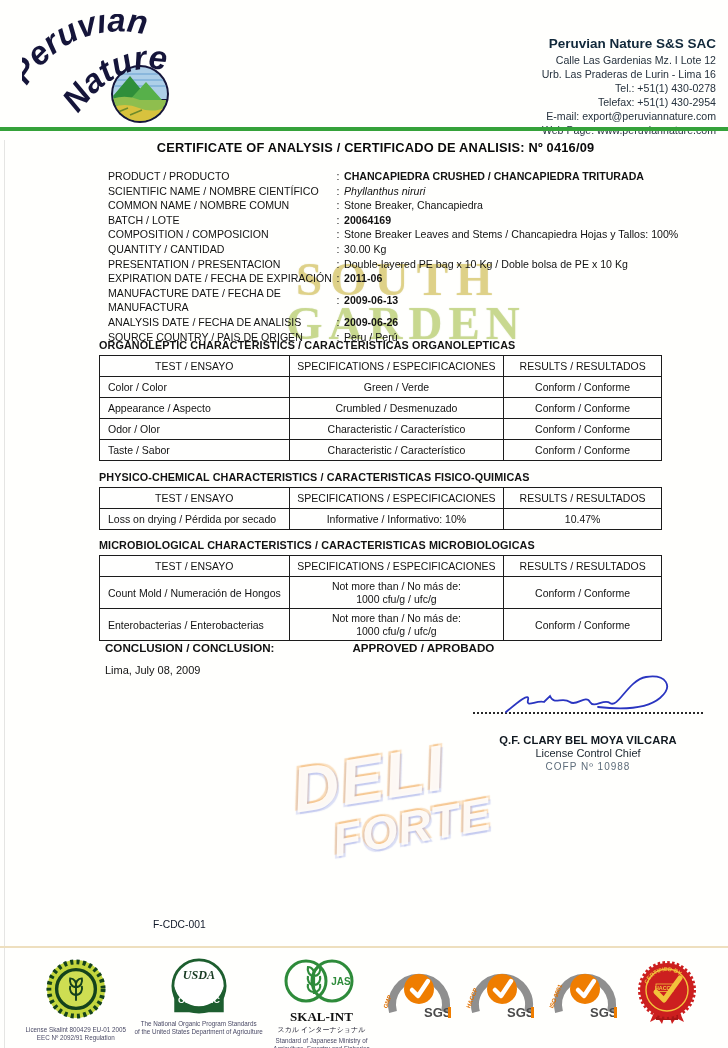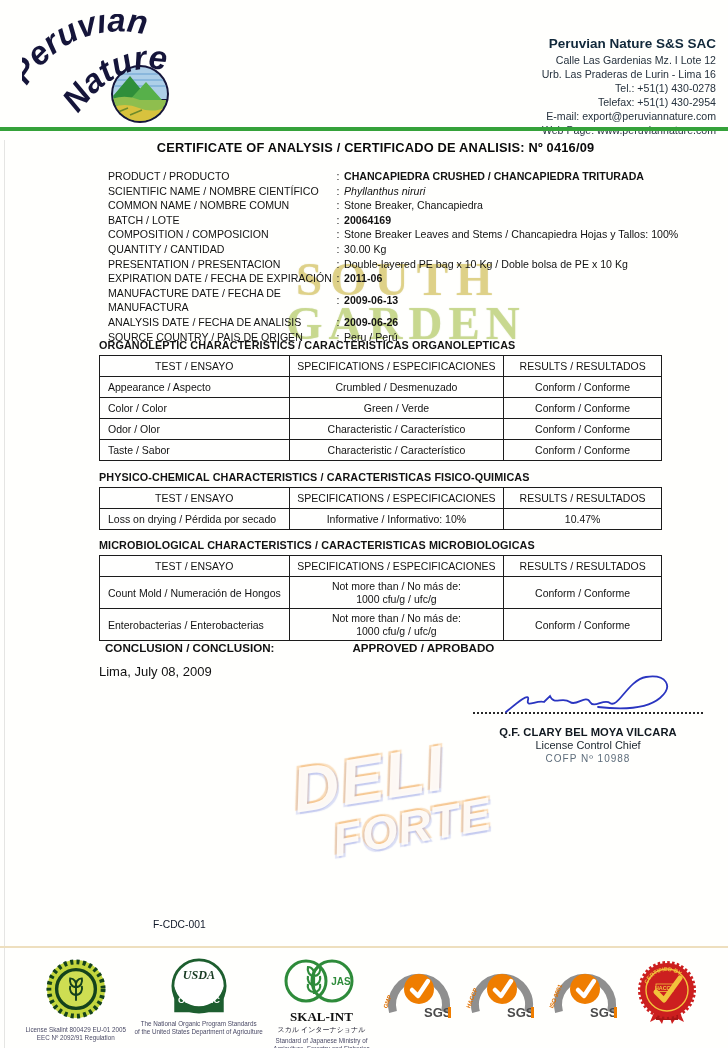--- a/index.html
+++ b/index.html
@@ -52,27 +52,27 @@
   table.coa th, table.coa td { border:1.2px solid #1c1c1c; padding:3px 6px; font-weight:normal; }
   table.coa th { text-align:center; height:21px; }
   table.coa td { height:21px; text-align:center; }
   table.coa td.c1 { text-align:left; padding-left:8px; }
   td.prewrap { white-space:pre-line; line-height:12.5px; }
   col.w1 { width:190px; } col.w2 { width:215px; } col.w3 { width:158px; }
 
   
   .conclusion { position:absolute; left:105px; top:641px; display:flex; font-size:11.6px; font-weight:bold; }
   .conclusion .c-val { margin-left:78px; }
-  .date-line { position:absolute; left:99px; top:664px; font-size:13px;text-align:center; }
+  .date-line { position:absolute; left:105px; top:664px; font-size:11px;text-align:center; }
 
   
   .sig-block { position:absolute; left:462px; top:672px; width:252px; text-align:center; }
   .sig-svg { display:block; margin:0 auto -8px auto; }
   .sig-dots { border-bottom:2px dotted #2a2a2a; width:230px; margin:0 auto; }
-  .sig-name { font-size:11.2px; font-weight:bold; margin-top:12px; color:#101820; letter-spacing:0.1px; }
+  .sig-name { font-size:11.2px; font-weight:bold; margin-top:20px; color:#101820; letter-spacing:0.1px; }
   .sig-role { font-size:11px; margin-top:1px; color:#1a242e; }
   .sig-reg  { font-size:10px; margin-top:2px; color:#5d6c7a; letter-spacing:1px; }
 
   
   .form-code { position:absolute; left:105px; top:919px; font-size:10.3px; color:#101828;padding-left:48px; }
   .tan-rule { position:absolute; left:0; top:946px; width:728px; height:2px; background:#eedfbe; }
   .logos { position:absolute; left:20px; top:958px; width:688px; display:flex; align-items:flex-start; }
   .logo-cell { text-align:center; }
   .lc-skal { width:118px; } .lc-usda { width:142px; } .lc-jas { width:118px; }
   .lc-sgs { width:88px; padding-top:4px; } .lc-seal { width:86px; padding-top:2px; }
@@ -201,27 +201,27 @@
             <col class="w2">
             <col class="w3">
           </colgroup>
         <tbody>
             <tr>
           <th>TEST / ENSAYO</th>
           <th>SPECIFICATIONS / ESPECIFICACIONES</th>
           <th>RESULTS / RESULTADOS</th>
         </tr>
         <tr>
+          <td class="c1">Color / Color</td>
+          <td>Green / Verde</td>
+          <td>Conform / Conforme</td>
+        </tr>
+        <tr>
           <td class="c1">Appearance / Aspecto</td>
           <td>Crumbled / Desmenuzado</td>
-          <td>Conform / Conforme</td>
-        </tr>
-        <tr>
-          <td class="c1">Color / Color</td>
-          <td>Green / Verde</td>
           <td>Conform / Conforme</td>
         </tr>
         <tr>
           <td class="c1">Odor / Olor</td>
           <td>Characteristic / Característico</td>
           <td>Conform / Conforme</td>
         </tr>
         <tr>
           <td class="c1">Taste / Sabor</td>
           <td>Characteristic / Característico</td>

